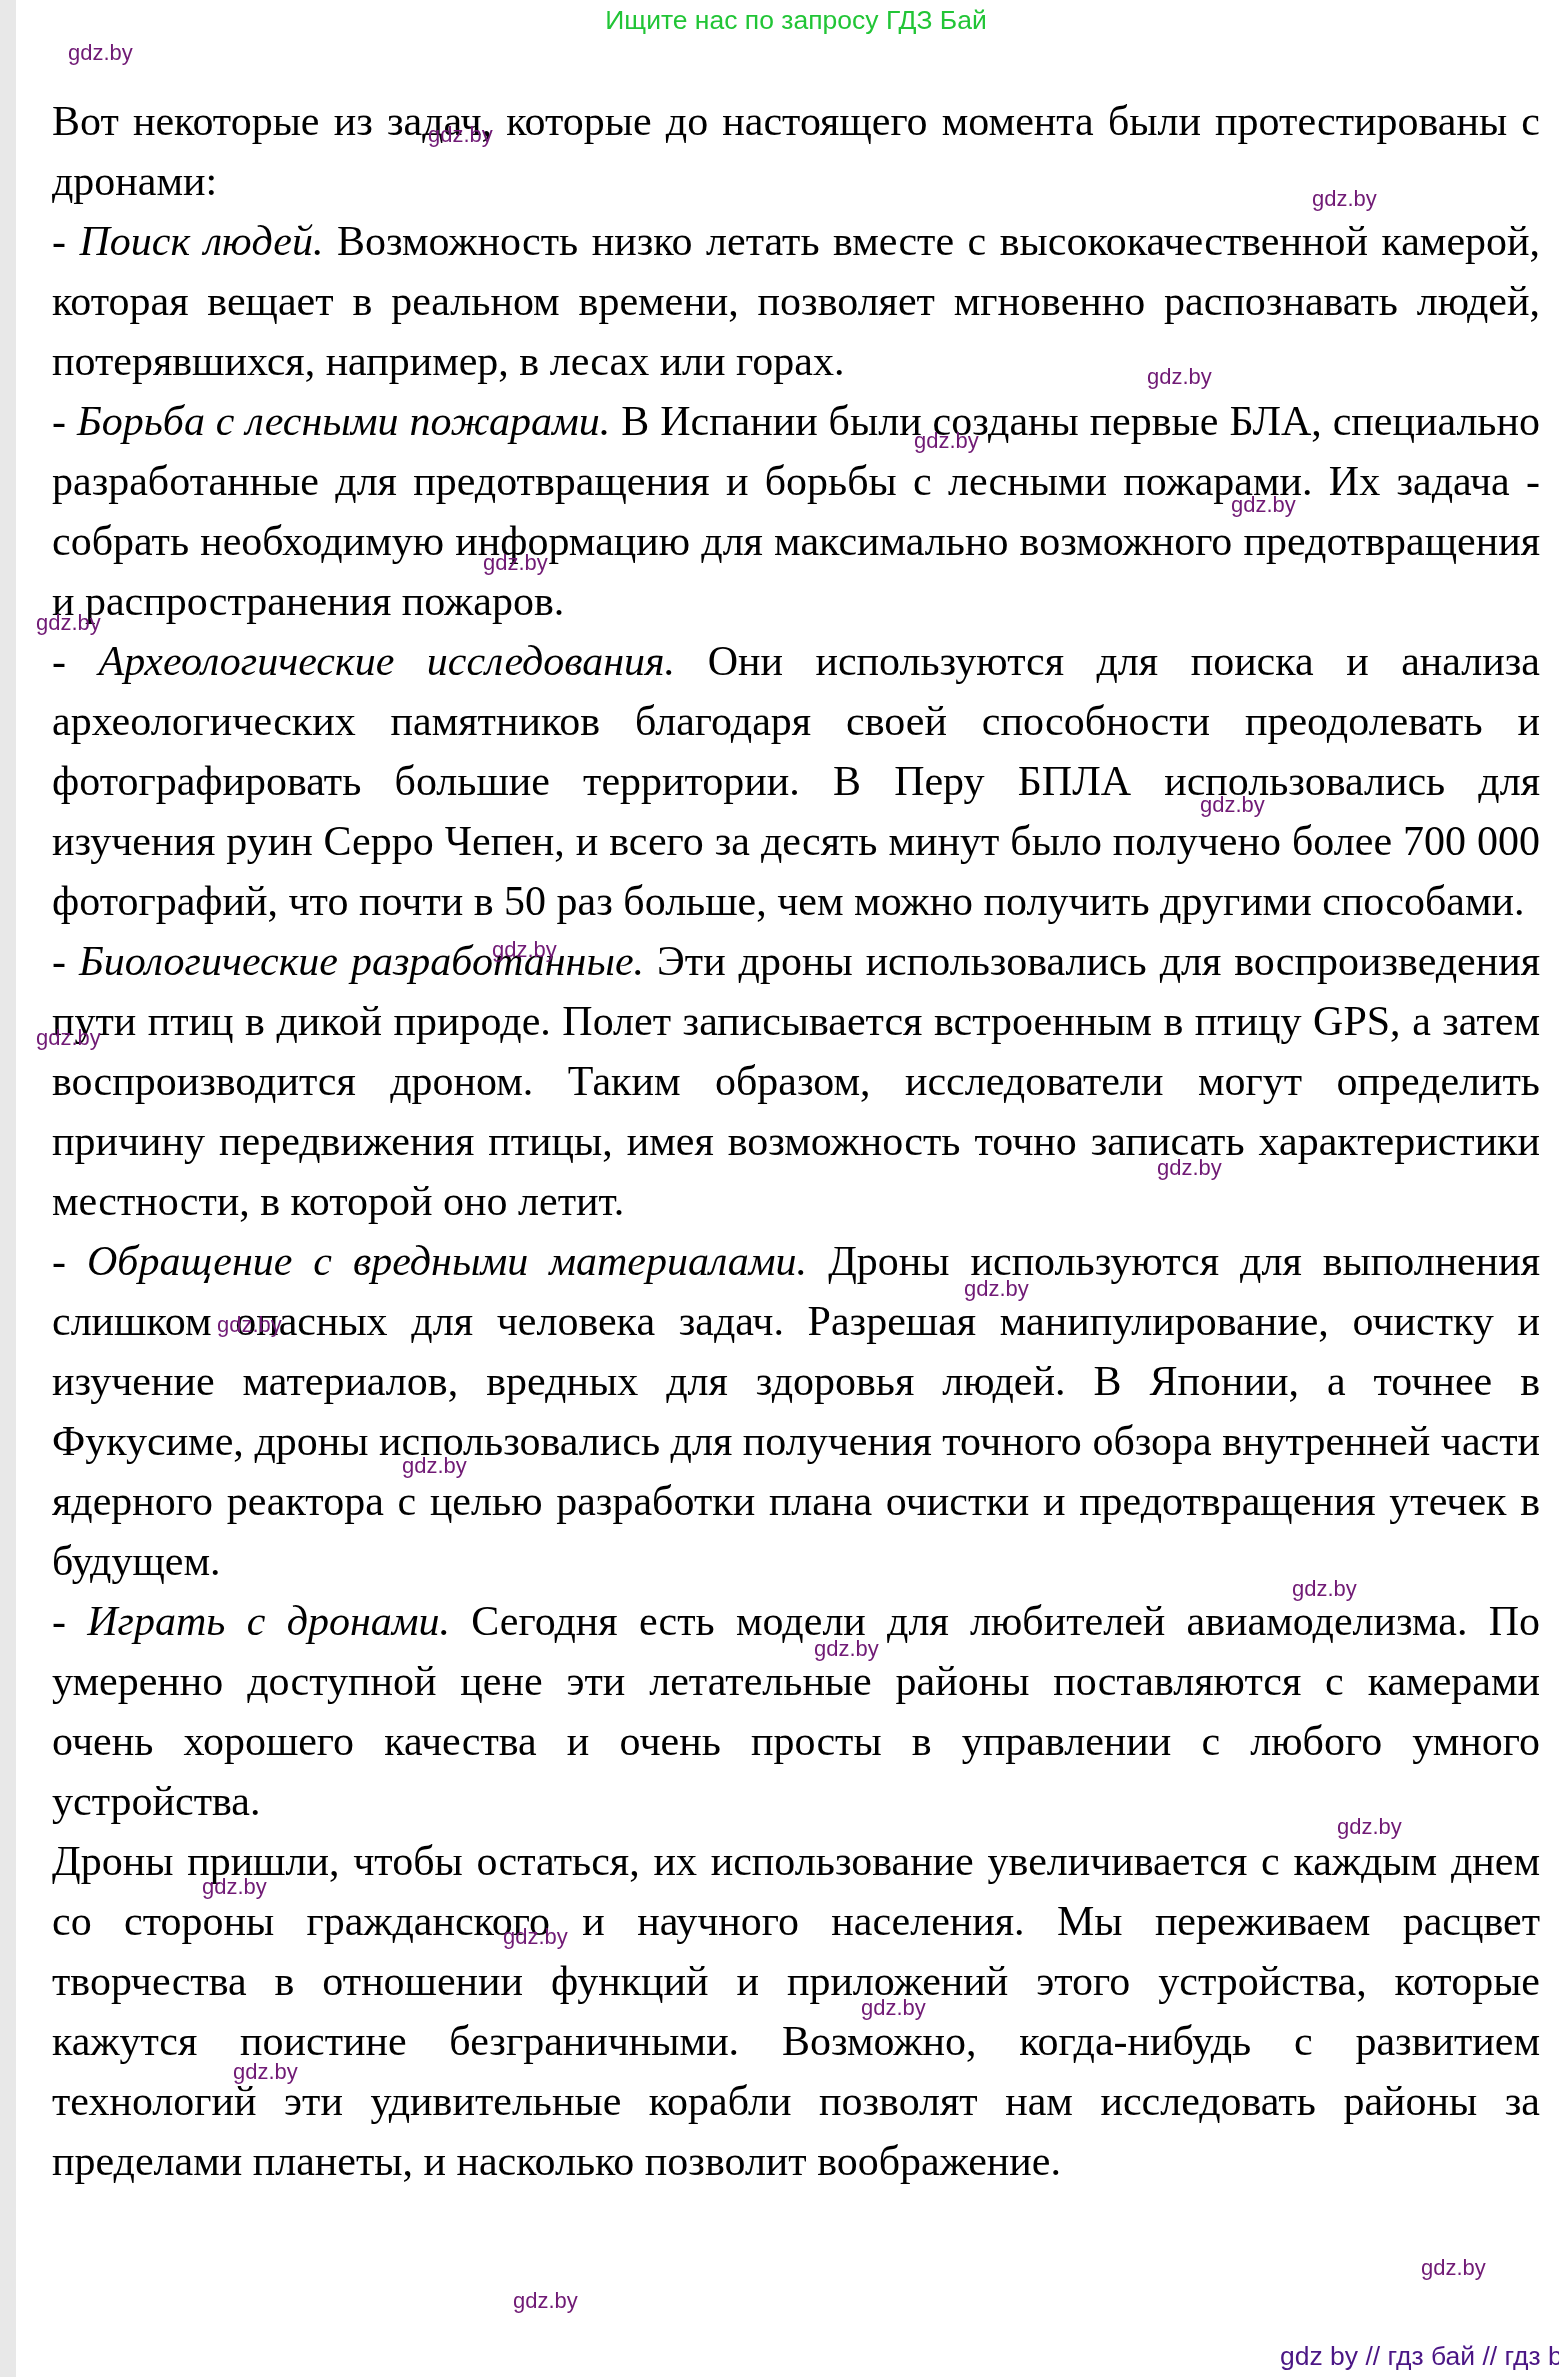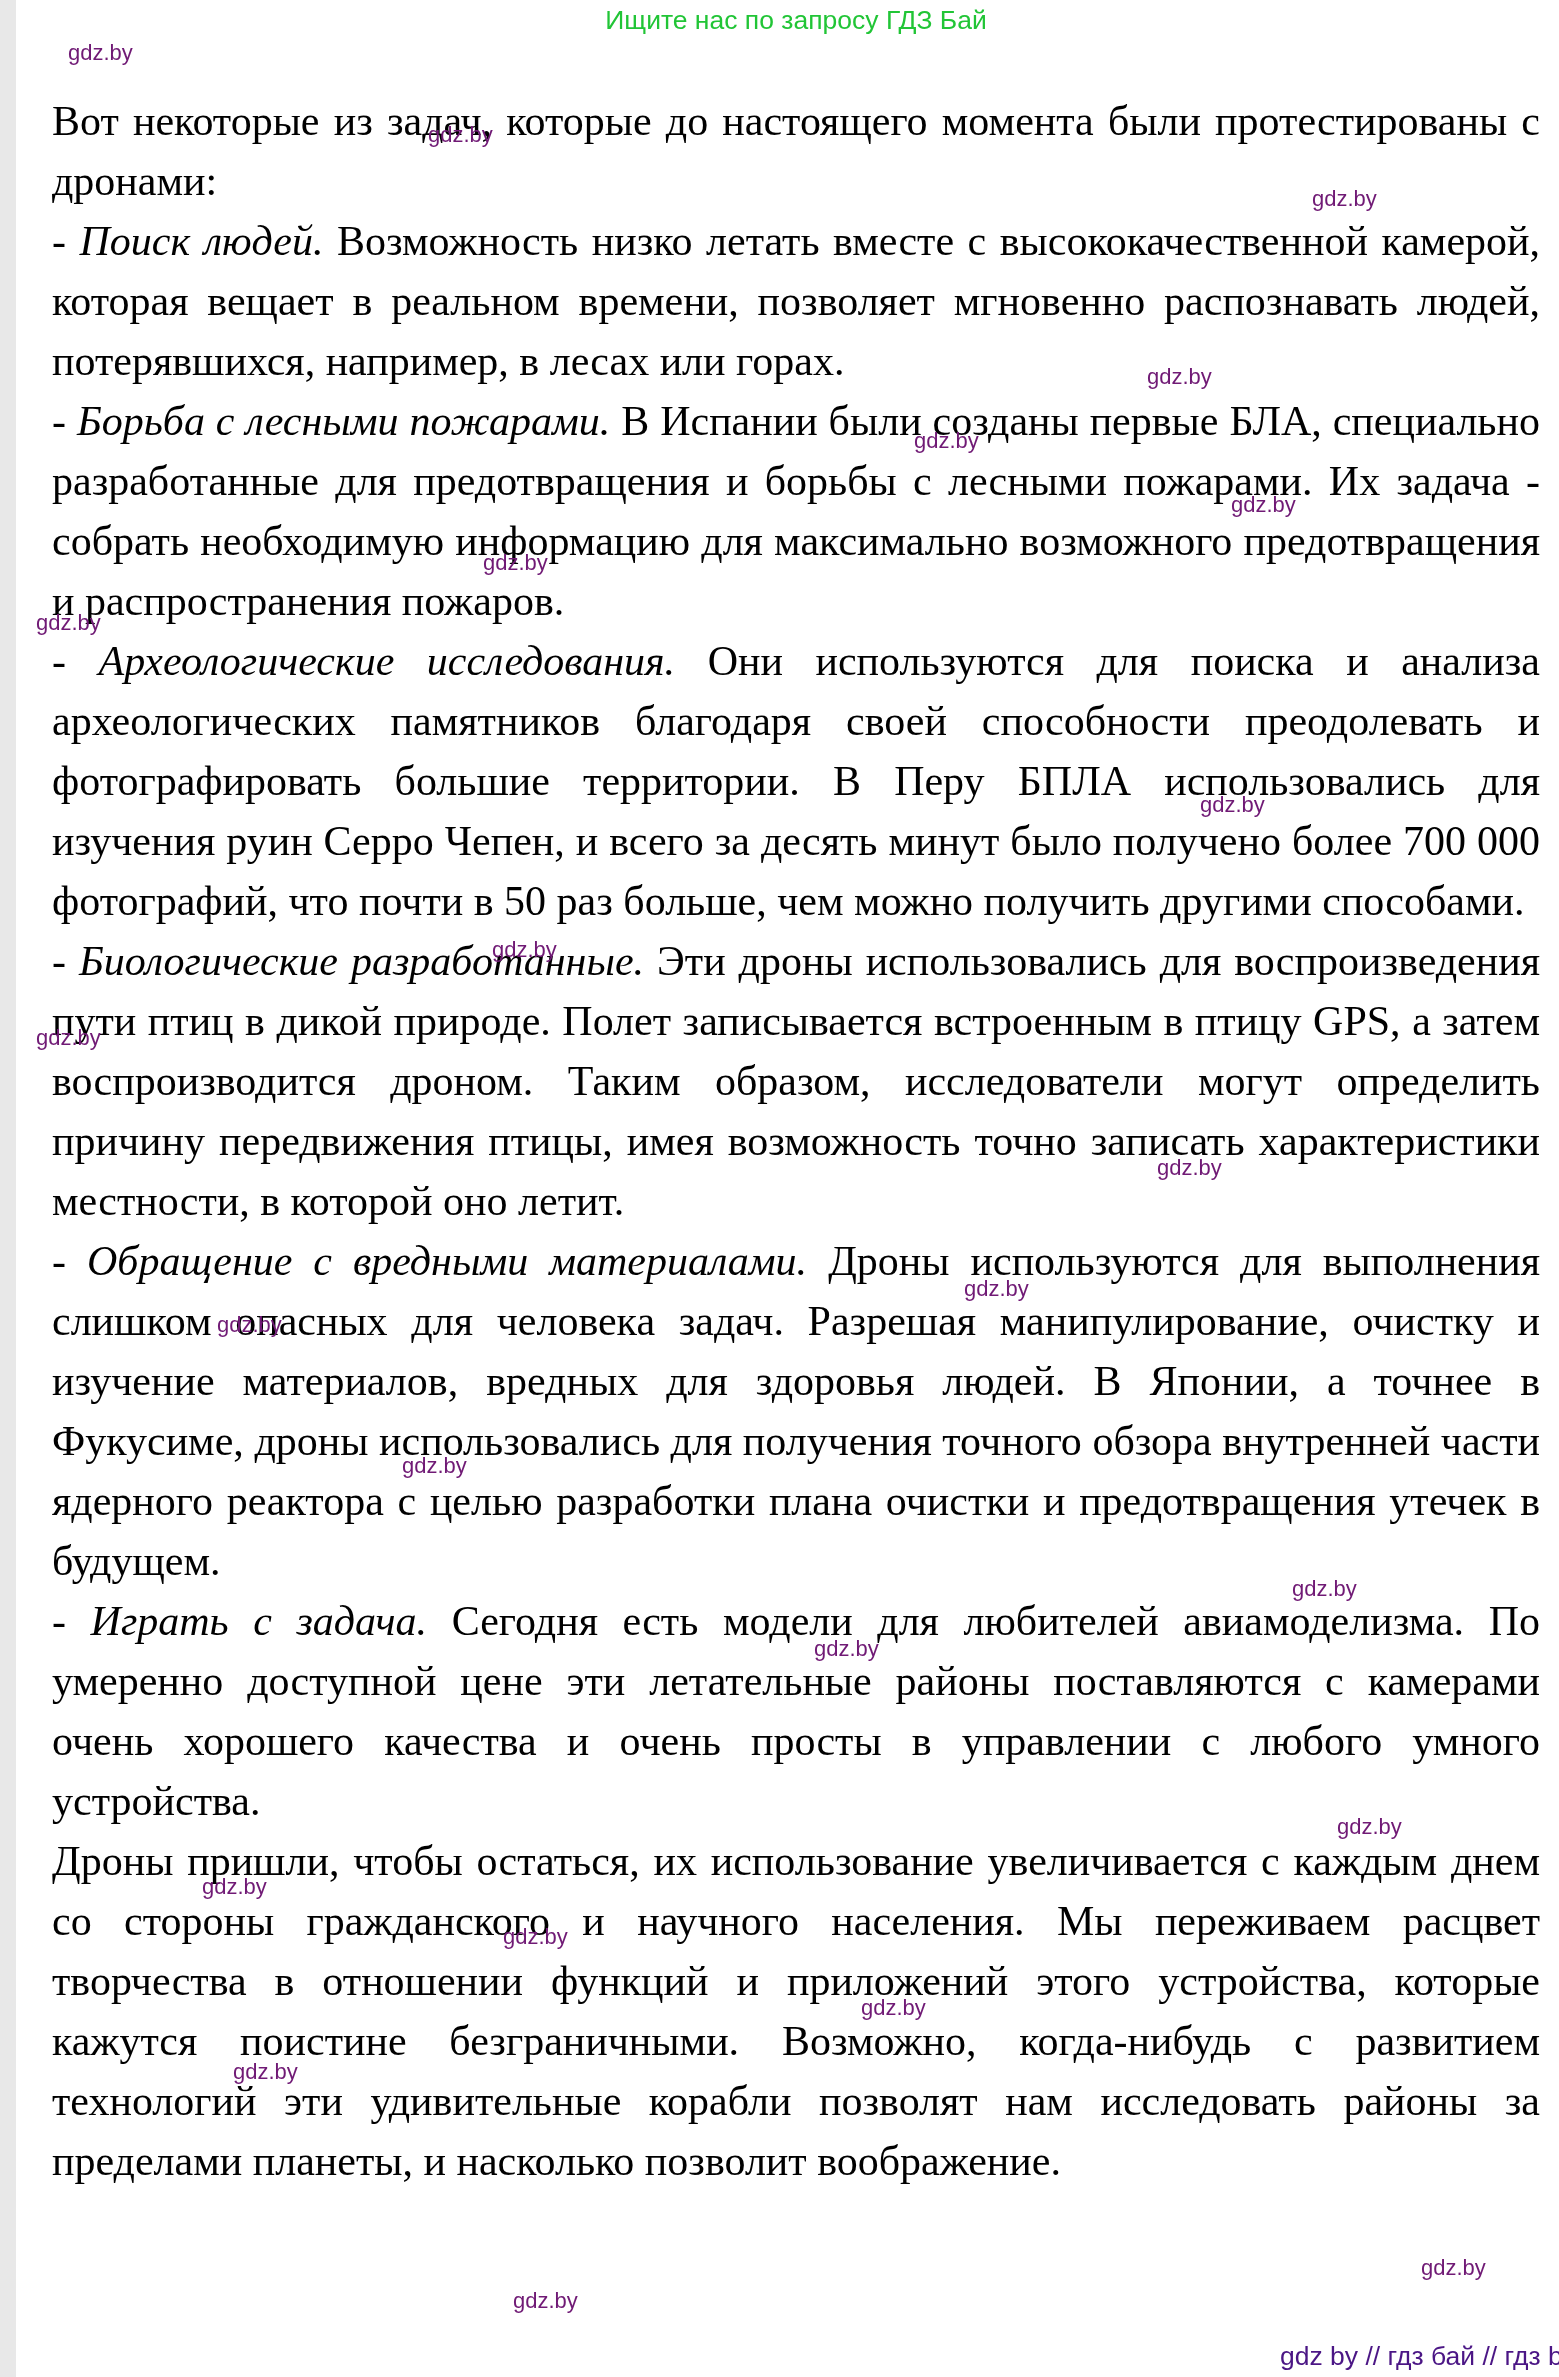--- a/index.html
+++ b/index.html
@@ -63,21 +63,21 @@
 
   <div class="promo-header">Ищите нас по запросу ГДЗ Бай</div>
 
   <main class="content">
     <p><span>Вот некоторые из задач, которые до настоящего момента были протестированы с дронами:</span></p>
     <p><span>-</span> <span class="lead">Поиск людей.</span> <span>Возможность низко летать вместе с высококачественной камерой, которая вещает в реальном времени, позволяет мгновенно распознавать людей, потерявшихся, например, в лесах или горах.</span></p>
     <p><span>-</span> <span class="lead">Борьба с лесными пожарами.</span> <span>В Испании были созданы первые БЛА, специально разработанные для предотвращения и борьбы с лесными пожарами. Их задача - собрать необходимую информацию для максимально возможного предотвращения и распространения пожаров.</span></p>
     <p><span>-</span> <span class="lead">Археологические исследования.</span> <span>Они используются для поиска и анализа археологических памятников благодаря своей способности преодолевать и фотографировать большие территории. В Перу БПЛА использовались для изучения руин Серро Чепен, и всего за десять минут было получено более 700 000 фотографий, что почти в 50 раз больше, чем можно получить другими способами.</span></p>
     <p><span>-</span> <span class="lead">Биологические разработанные.</span> <span>Эти дроны использовались для воспроизведения пути птиц в дикой природе. Полет записывается встроенным в птицу GPS, а затем воспроизводится дроном. Таким образом, исследователи могут определить причину передвижения птицы, имея возможность точно записать характеристики местности, в которой оно летит.</span></p>
     <p><span>-</span> <span class="lead">Обращение с вредными материалами.</span> <span>Дроны используются для выполнения слишком опасных для человека задач. Разрешая манипулирование, очистку и изучение материалов, вредных для здоровья людей. В Японии, а точнее в Фукусиме, дроны использовались для получения точного обзора внутренней части ядерного реактора с целью разработки плана очистки и предотвращения утечек в будущем.</span></p>
-    <p><span>-</span> <span class="lead">Играть с задача.</span> <span>Сегодня есть модели для любителей авиамоделизма. По умеренно доступной цене эти летательные районы поставляются с камерами очень хорошего качества и очень просты в управлении с любого умного устройства.</span></p>
+    <p><span>-</span> <span class="lead">Играть с дронами.</span> <span>Сегодня есть модели для любителей авиамоделизма. По умеренно доступной цене эти летательные районы поставляются с камерами очень хорошего качества и очень просты в управлении с любого умного устройства.</span></p>
     <p><span>Дроны пришли, чтобы остаться, их использование увеличивается с каждым днем со стороны гражданского и научного населения. Мы переживаем расцвет творчества в отношении функций и приложений этого устройства, которые кажутся поистине безграничными. Возможно, когда-нибудь с развитием технологий эти удивительные корабли позволят нам исследовать районы за пределами планеты, и насколько позволит воображение.</span></p>
   </main>
 
   <span class="wm" style="left:52px;  top:41px">gdz.by</span>
   <span class="wm" style="left:412px; top:123px">gdz.by</span>
   <span class="wm" style="left:1296px;top:187px">gdz.by</span>
   <span class="wm" style="left:1131px;top:365px">gdz.by</span>
   <span class="wm" style="left:898px;top:429px">gdz.by</span>
   <span class="wm" style="left:1215px;top:493px">gdz.by</span>
   <span class="wm" style="left:467px; top:551px">gdz.by</span>

